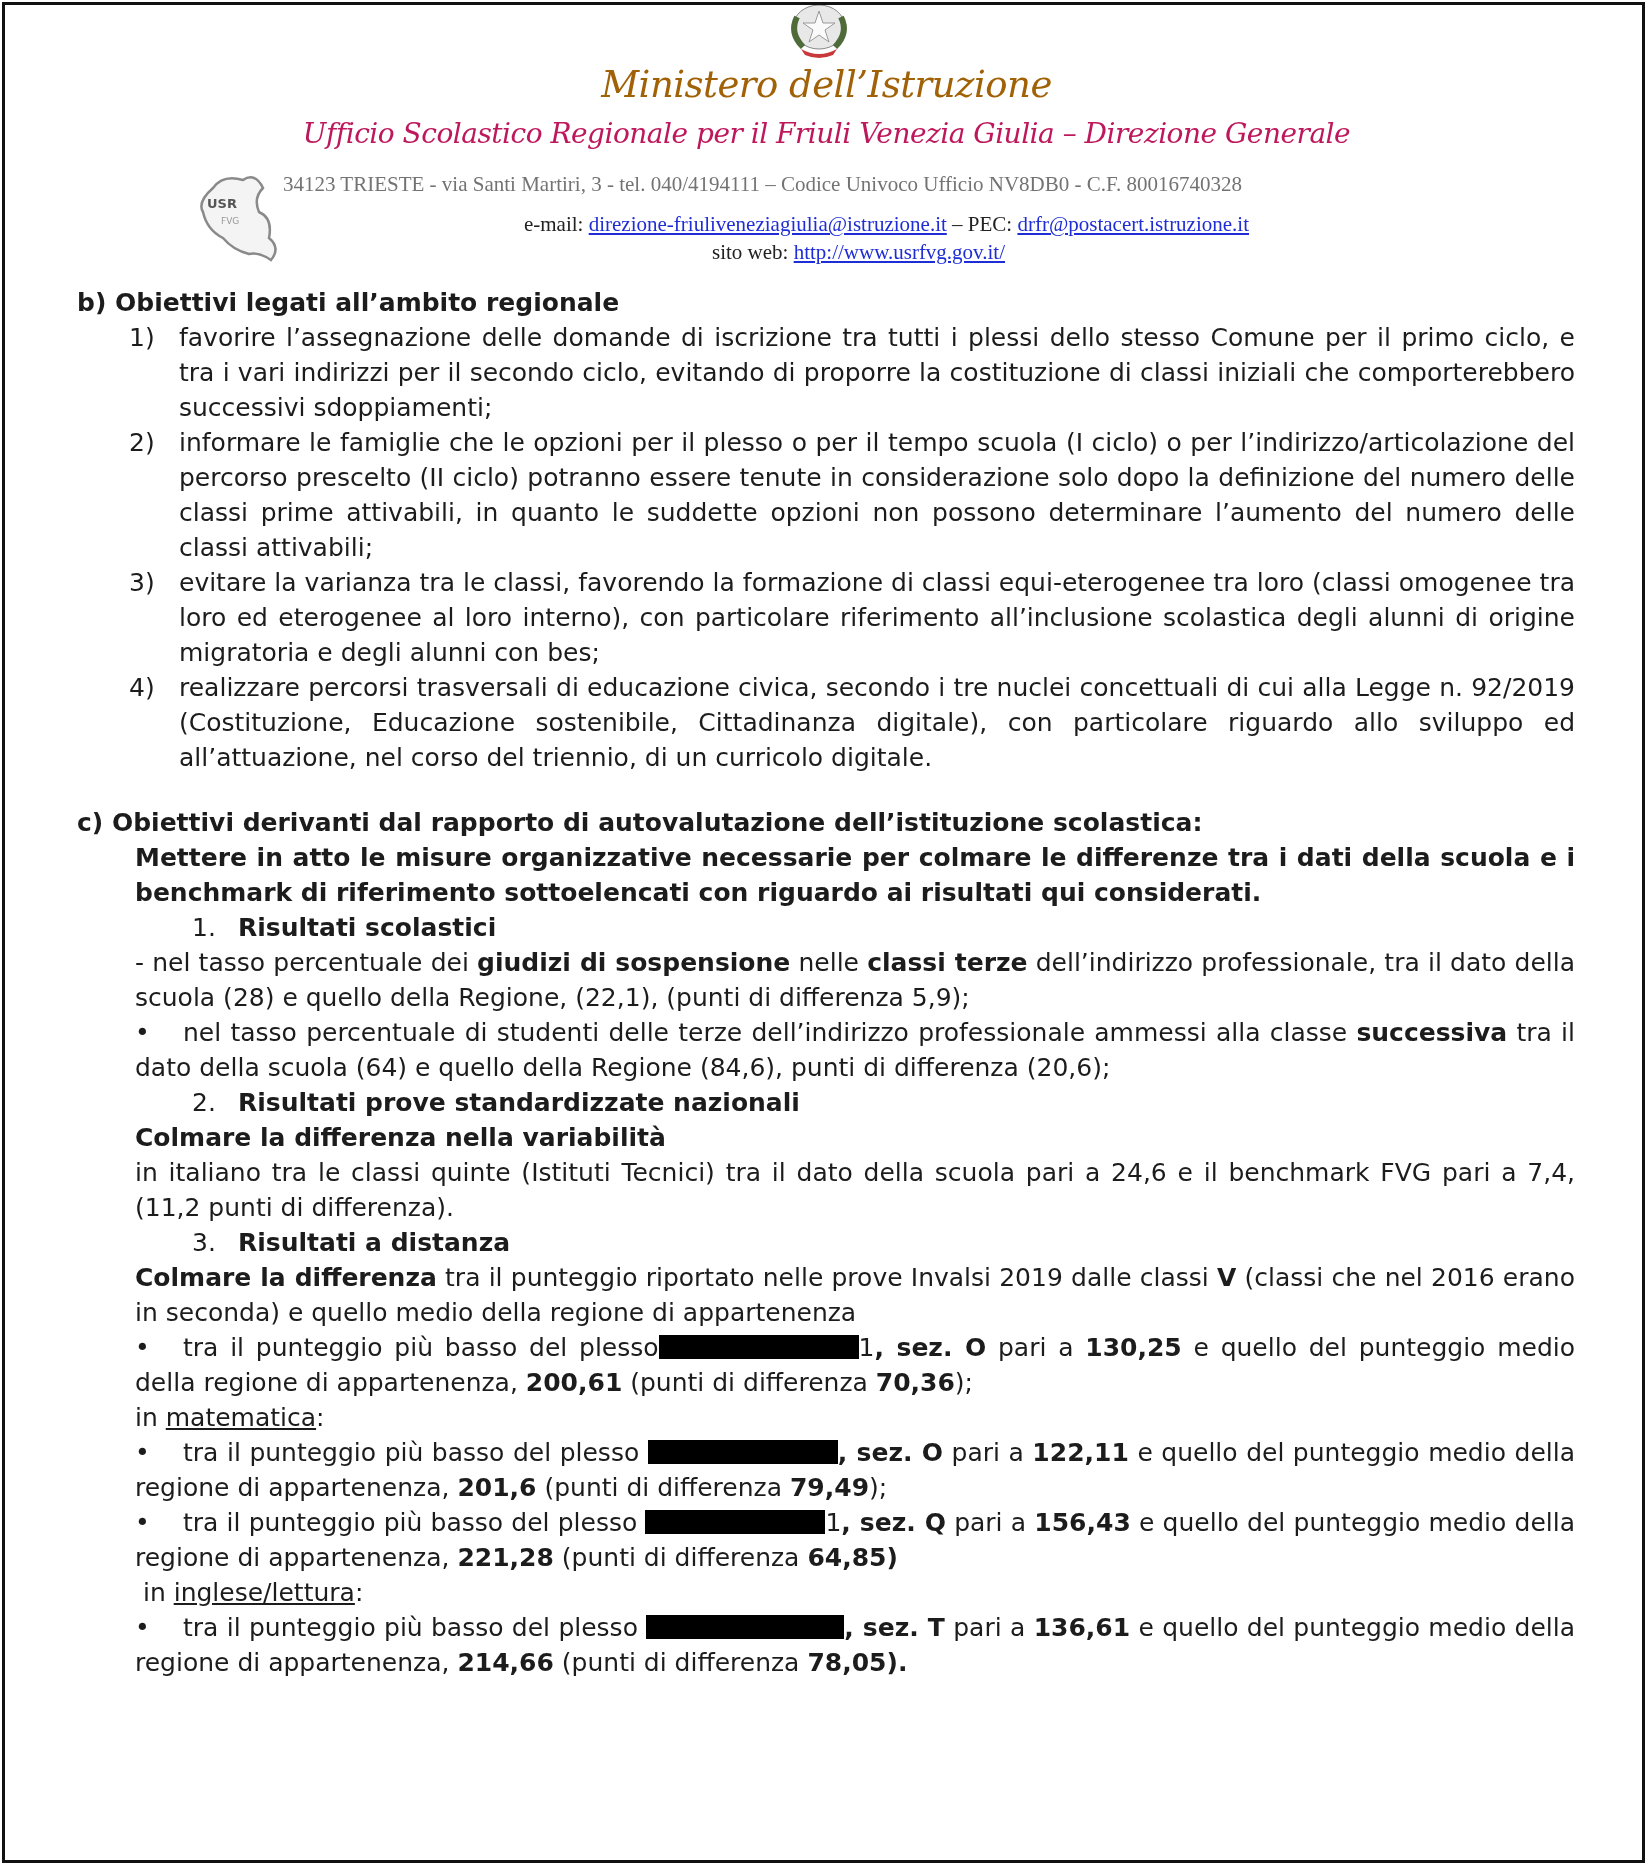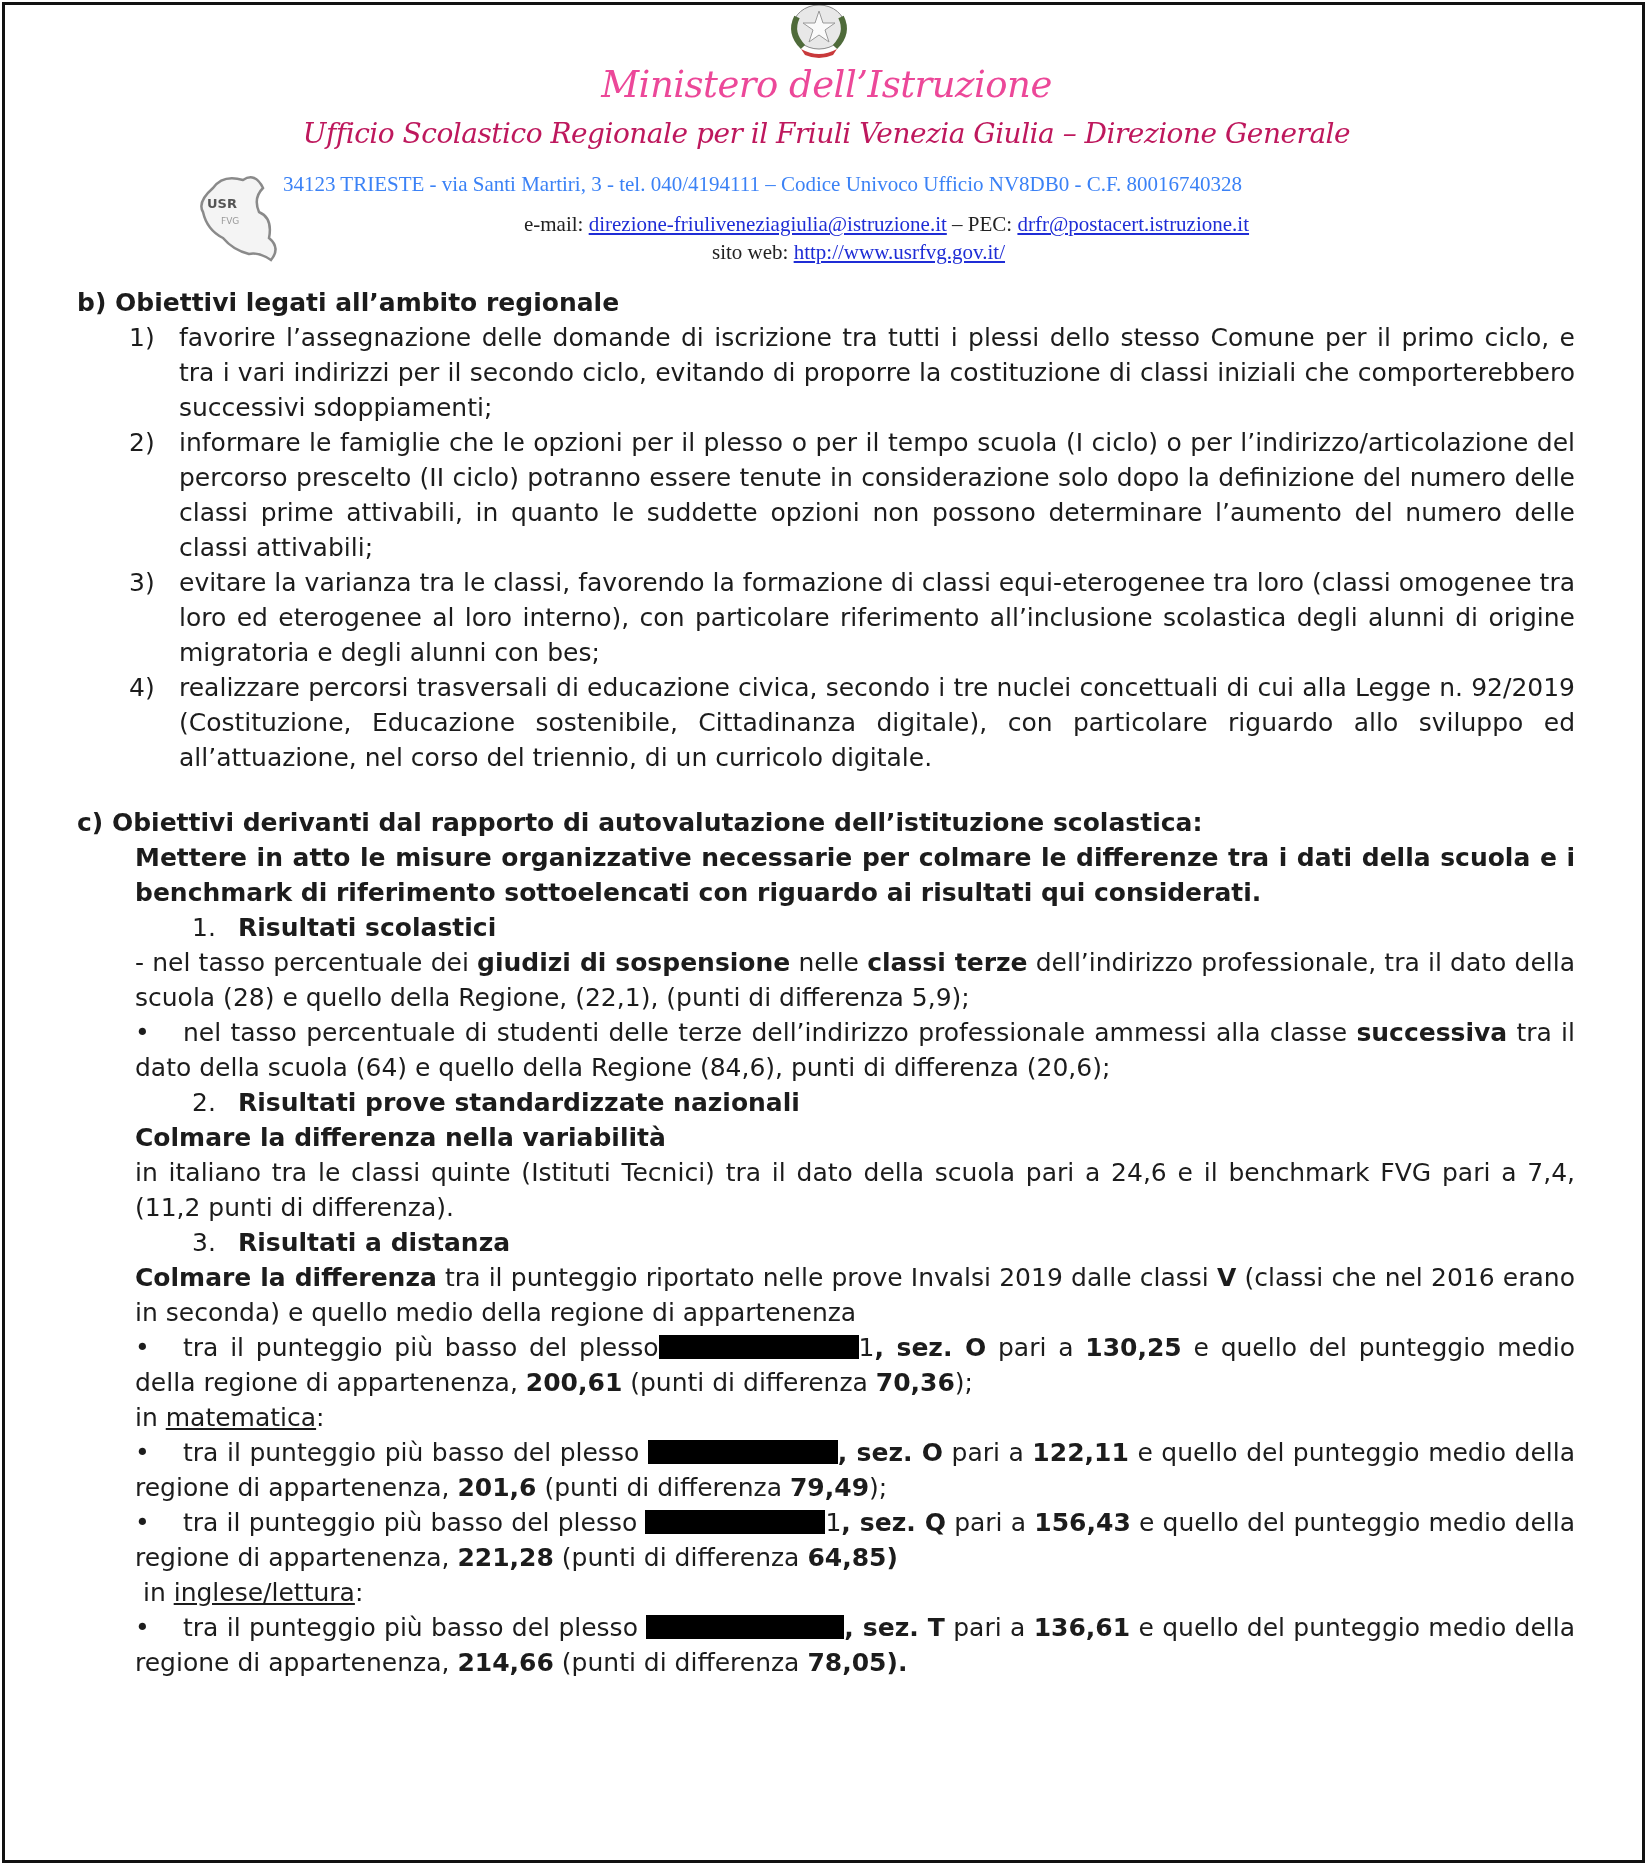--- a/index.html
+++ b/index.html
@@ -4,32 +4,32 @@
 <style>
   html, body { margin: 0; padding: 0; background: #ffffff; }
   body { width: 1651px; height: 1869px; position: relative; overflow: hidden; }
   .frame {
     position: absolute; left: 2px; top: 2px; width: 1643px; height: 1861px;
     border: 3px solid #111; box-sizing: border-box; background: #fff;
   }
   .emblem { position: absolute; left: 778px; top: 0px; width: 72px; height: 54px; }
   .ministry {
     position: absolute; left: 0; width: 1643px; top: 58px; text-align: center;
-    font-family: "DejaVu Serif", serif; font-style: italic; font-size: 37px; color: #ec4899;
+    font-family: "DejaVu Serif", serif; font-style: italic; font-size: 37px; color: #a16207;
     letter-spacing: -0.5px;
   }
   .office {
     position: absolute; left: 0; width: 1643px; top: 112px; text-align: center;
     font-family: "DejaVu Serif", serif; font-style: italic; font-size: 28px; color: #be185d;
     letter-spacing: -0.5px;
   }
   .usr-logo { position: absolute; left: 188px; top: 163px; width: 100px; height: 100px; }
   .addr {
     position: absolute; left: 278px; top: 167px; font-family: "Liberation Serif", serif;
-    font-size: 21px; color: #3b82f6; white-space: nowrap;
+    font-size: 21px; color: #737373; white-space: nowrap;
   }
   .contacts {
     position: absolute; left: 0; width: 1643px; top: 207px; text-align: center;
     font-family: "Liberation Serif", serif; font-size: 21px; color: #222; white-space: nowrap;
     padding-left: 120px; box-sizing: border-box;
   }
   .website {
     position: absolute; left: 0; width: 1643px; top: 235px; text-align: center;
     font-family: "Liberation Serif", serif; font-size: 21px; color: #222; white-space: nowrap;
     padding-left: 64px; box-sizing: border-box;

